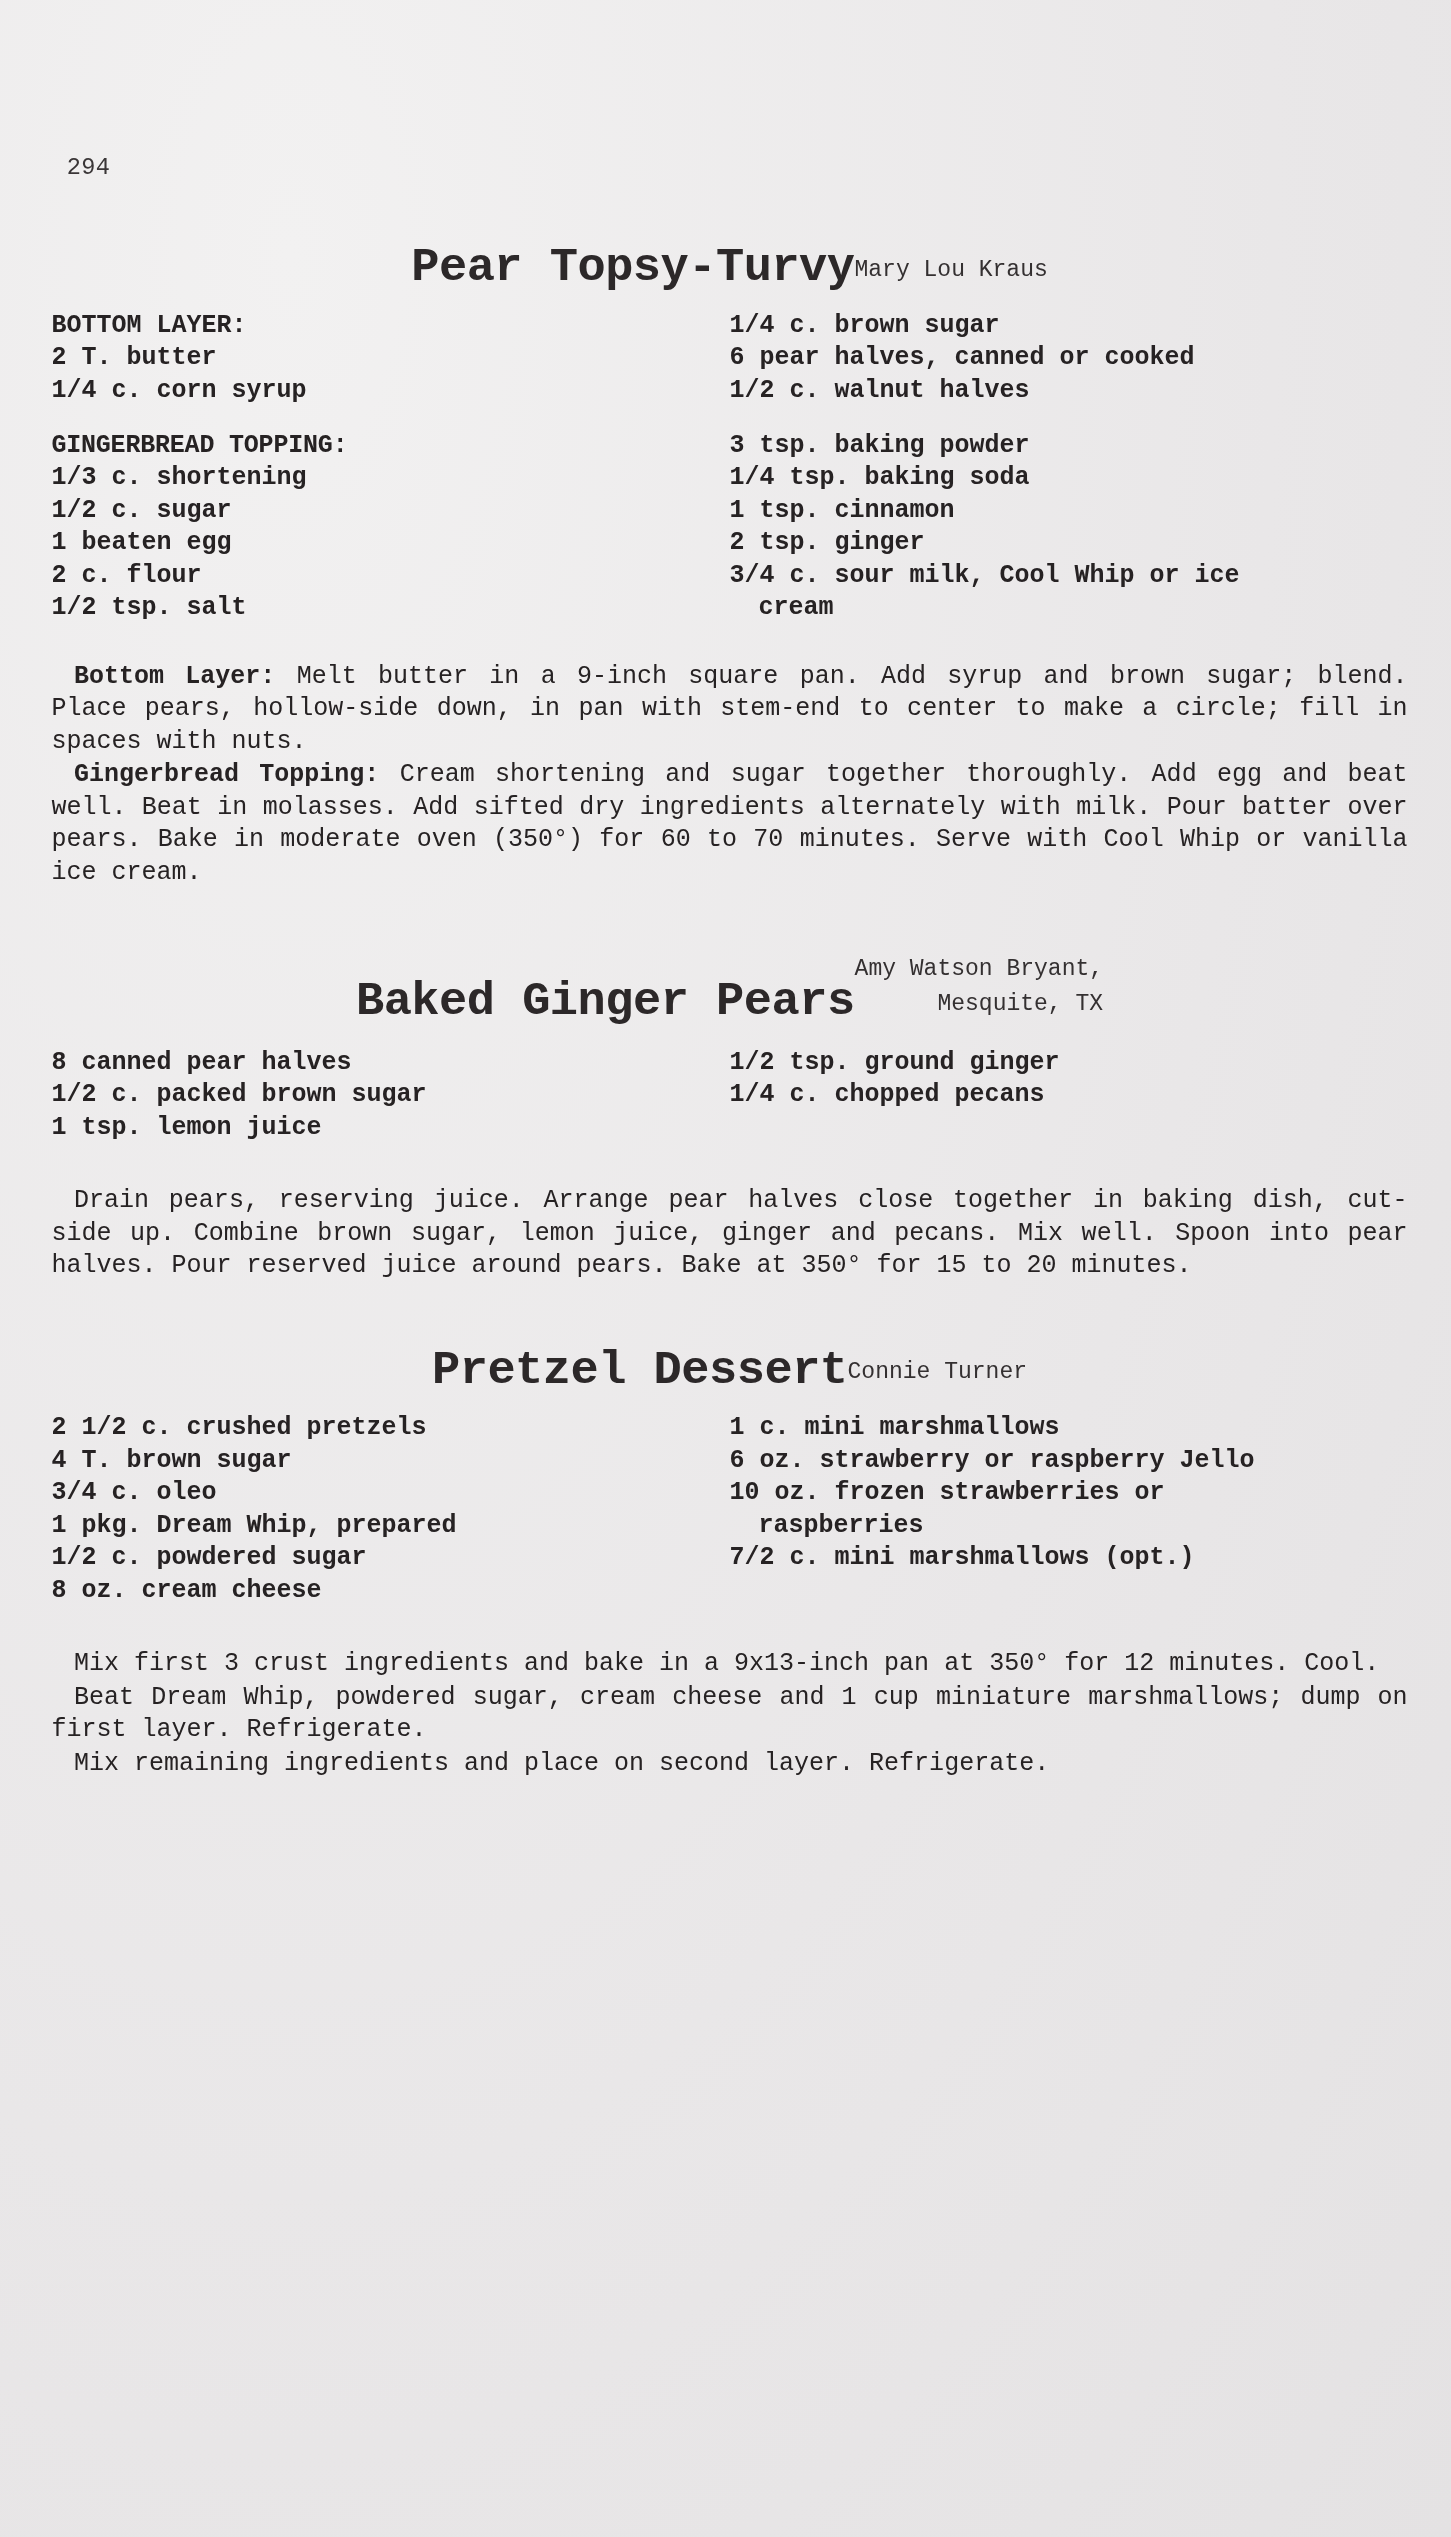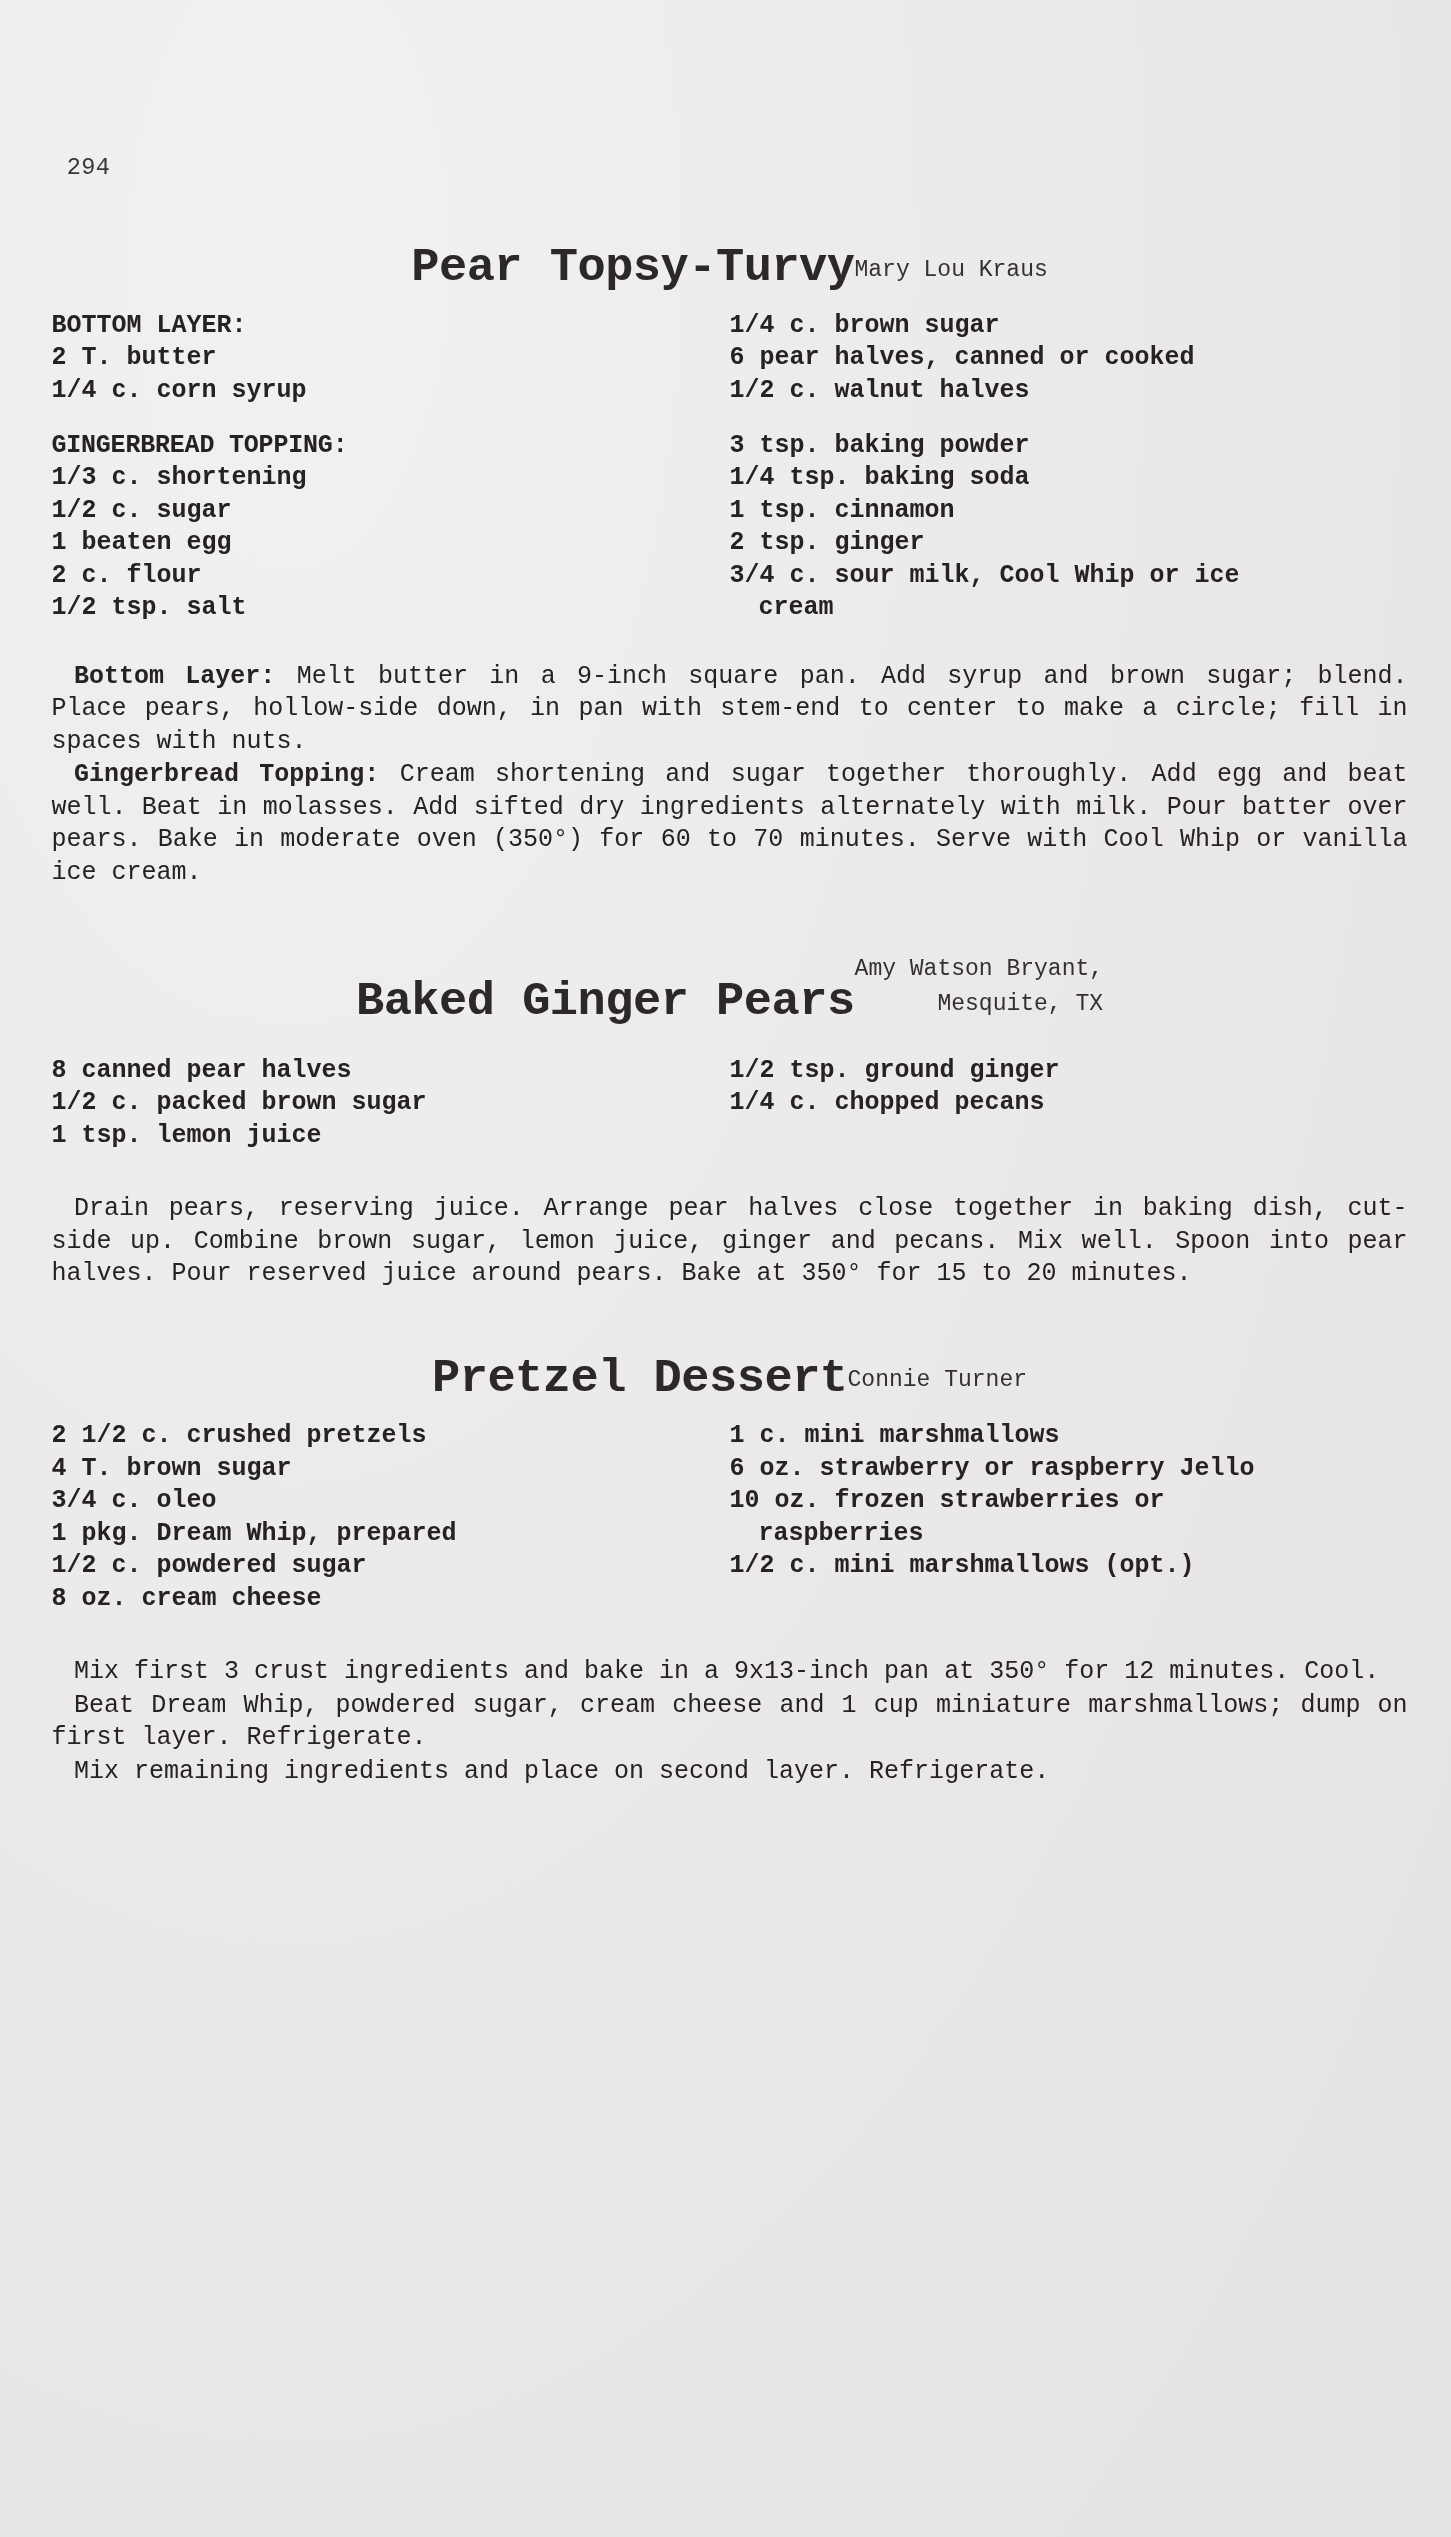--- a/index.html
+++ b/index.html
@@ -146,21 +146,21 @@
       </div>
     </div>
 
     <div class="gap-lg"></div>
     <div class="recipe">
       <div class="recipe-head">
         <div class="recipe-title">Baked Ginger Pears</div>
         <div class="credit">Amy Watson Bryant,
 Mesquite, TX</div>
       </div>
-      <div class="ingredients" style="margin-top:28px;justify-content:space-between;">
+      <div class="ingredients" style="margin-top:20px;justify-content:space-between;">
         <div class="col left">
           <div class="ing">8 canned pear halves</div>
           <div class="ing">1/2 c. packed brown sugar</div>
           <div class="ing">1 tsp. lemon juice</div>
         </div>
         <div class="col right">
           <div class="ing">1/2 tsp. ground ginger</div>
           <div class="ing">1/4 c. chopped pecans</div>
         </div>
       </div>
@@ -182,21 +182,21 @@
           <div class="ing">3/4 c. oleo</div>
           <div class="ing">1 pkg. Dream Whip, prepared</div>
           <div class="ing">1/2 c. powdered sugar</div>
           <div class="ing">8 oz. cream cheese</div>
         </div>
         <div class="col right">
           <div class="ing">1 c. mini marshmallows</div>
           <div class="ing">6 oz. strawberry or raspberry Jello</div>
           <div class="ing">10 oz. frozen strawberries or</div>
           <div class="ing indent2">    raspberries</div>
-          <div class="ing">1/2 c. mini marshmallows (opt.)</div>
+          <div class="ing">7/2 c. mini marshmallows (opt.)</div>
         </div>
       </div>
       <div class="method" style="margin-top:41px;">
         <p><b></b><span>Mix first 3 crust ingredients and bake in a 9x13-inch pan at 350° for 12 minutes. Cool.</span></p>
         <p><b></b><span>Beat Dream Whip, powdered sugar, cream cheese and 1 cup miniature marshmallows; dump on first layer. Refrigerate.</span></p>
         <p><b></b><span>Mix remaining ingredients and place on second layer. Refrigerate.</span></p>
       </div>
     </div>
 
   </div>

